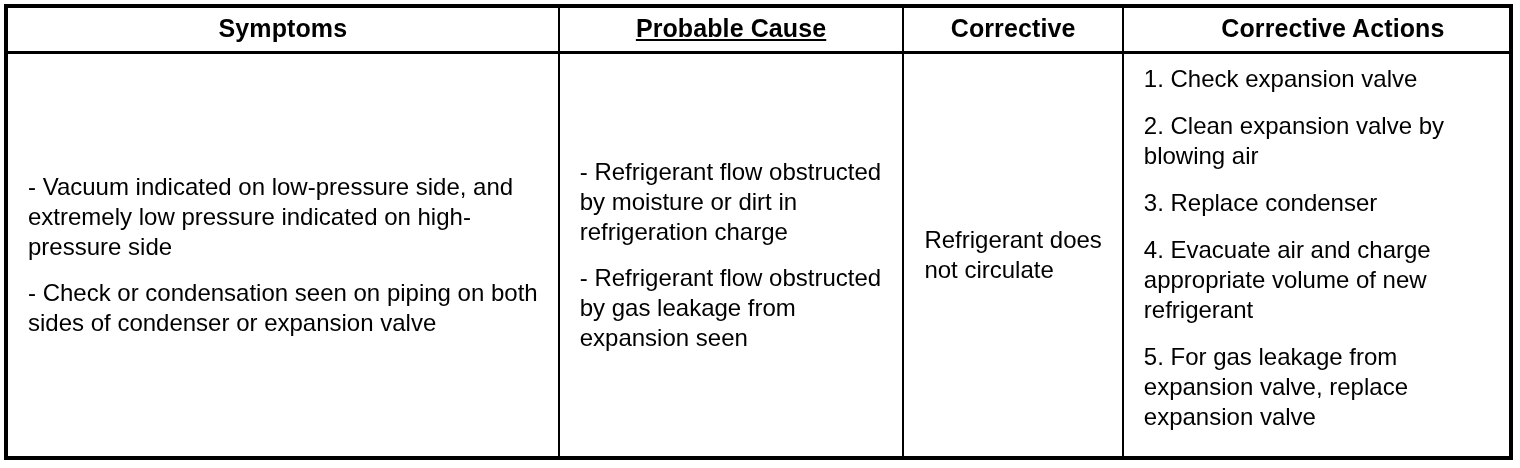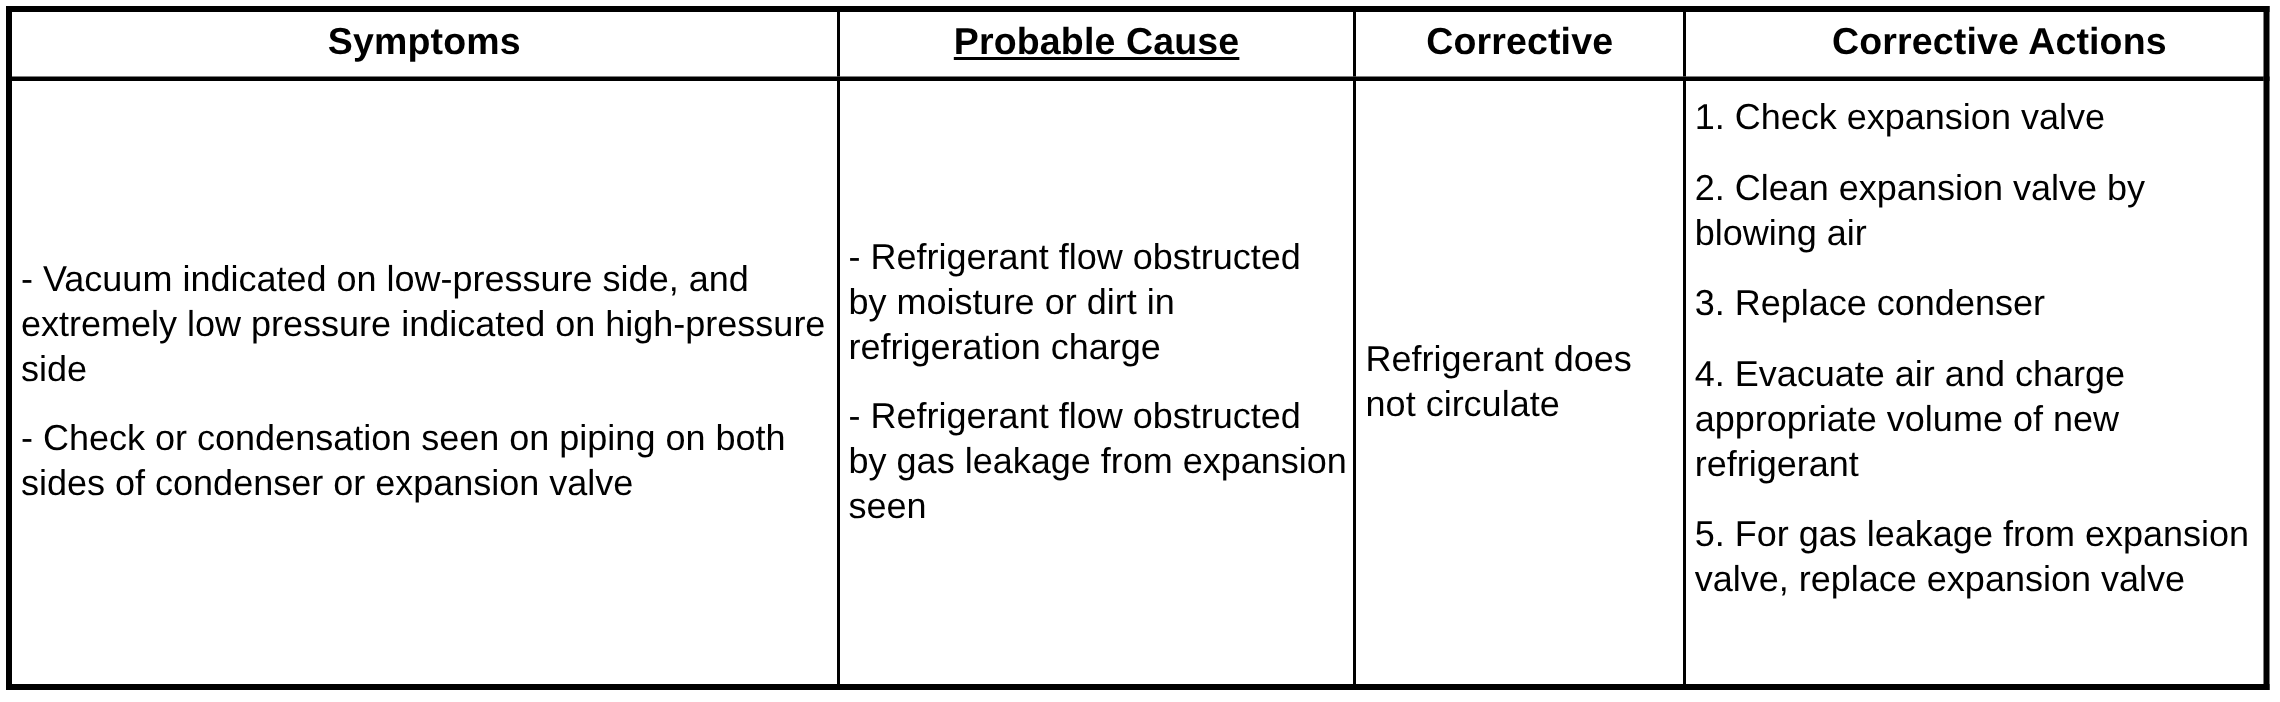--- a/index.html
+++ b/index.html
@@ -43,21 +43,21 @@
     font-size: 25px;
     font-weight: bold;
     letter-spacing: 0.1px;
     white-space: nowrap;
   }
   thead th:last-child { border-right: none; padding-left: 37px; }
 
   
   tbody td {
     border-right: 2px solid #000000;
-    padding: 0 4px 0 6px;
+    padding: 0 4px 0 20px;
     vertical-align: middle;
     font-size: 24px;
     line-height: 30px;
     box-sizing: border-box;
   }
   tbody td:last-child { border-right: none; }
 
   td.cell-symptoms       { width: 534px; }
   td.cell-cause          { width: 387px; }
   td.cell-diagnosis      { width: 212px; }

